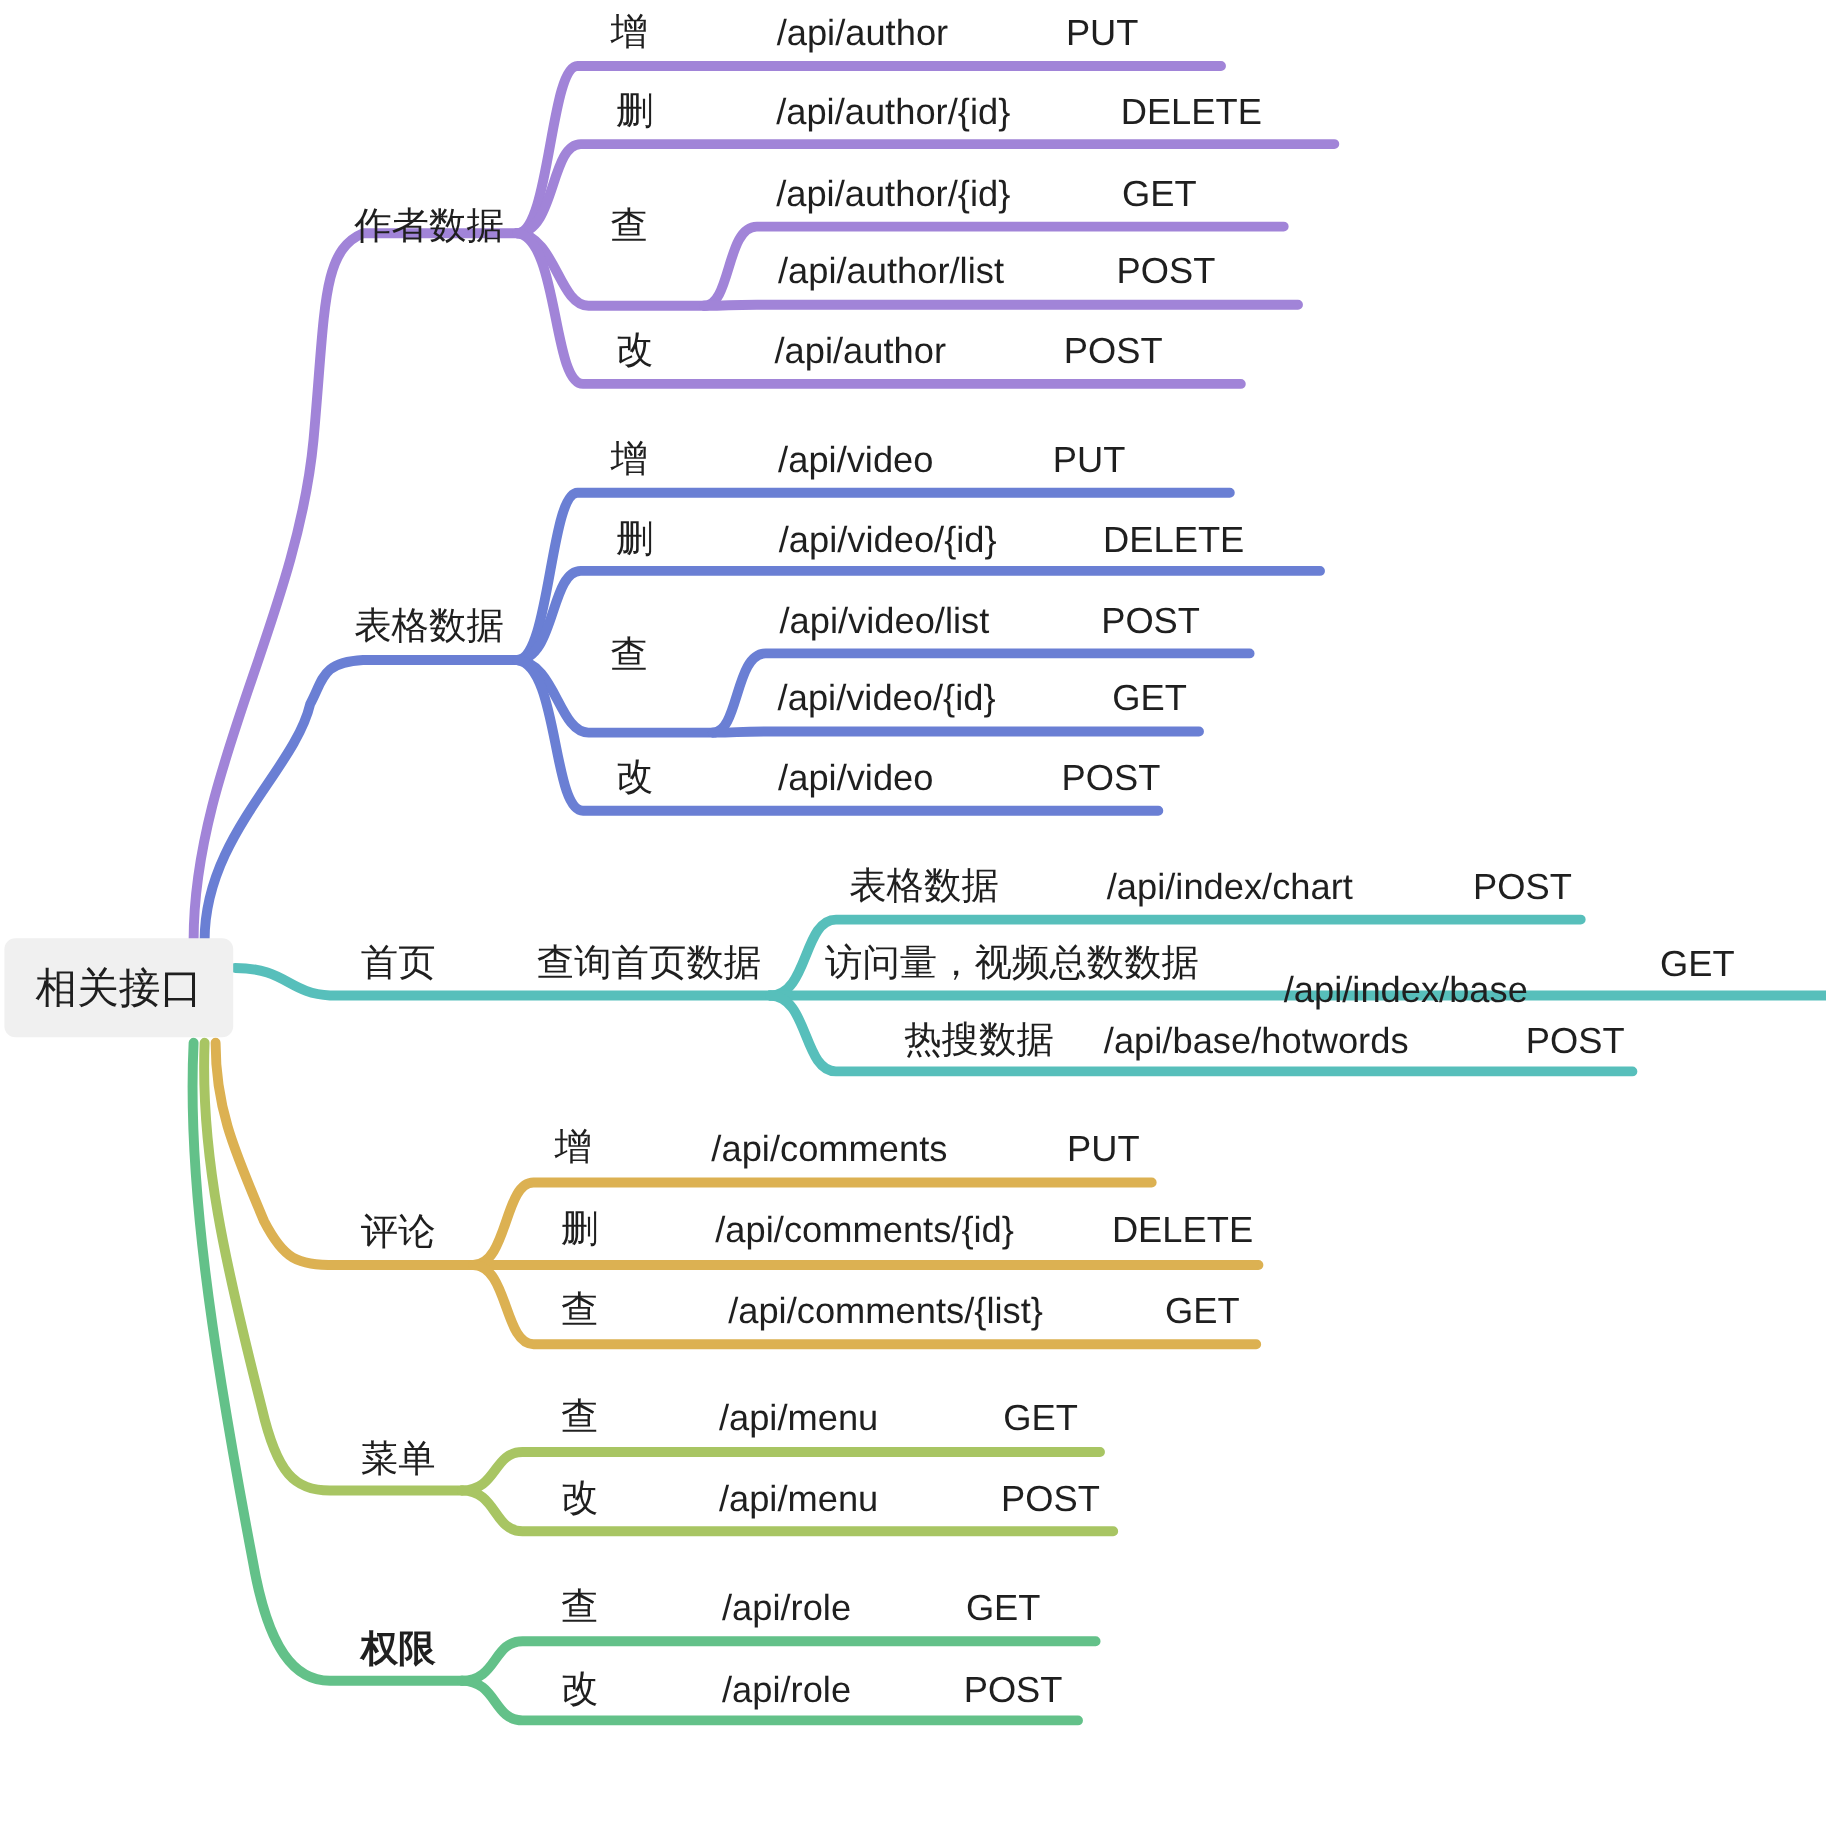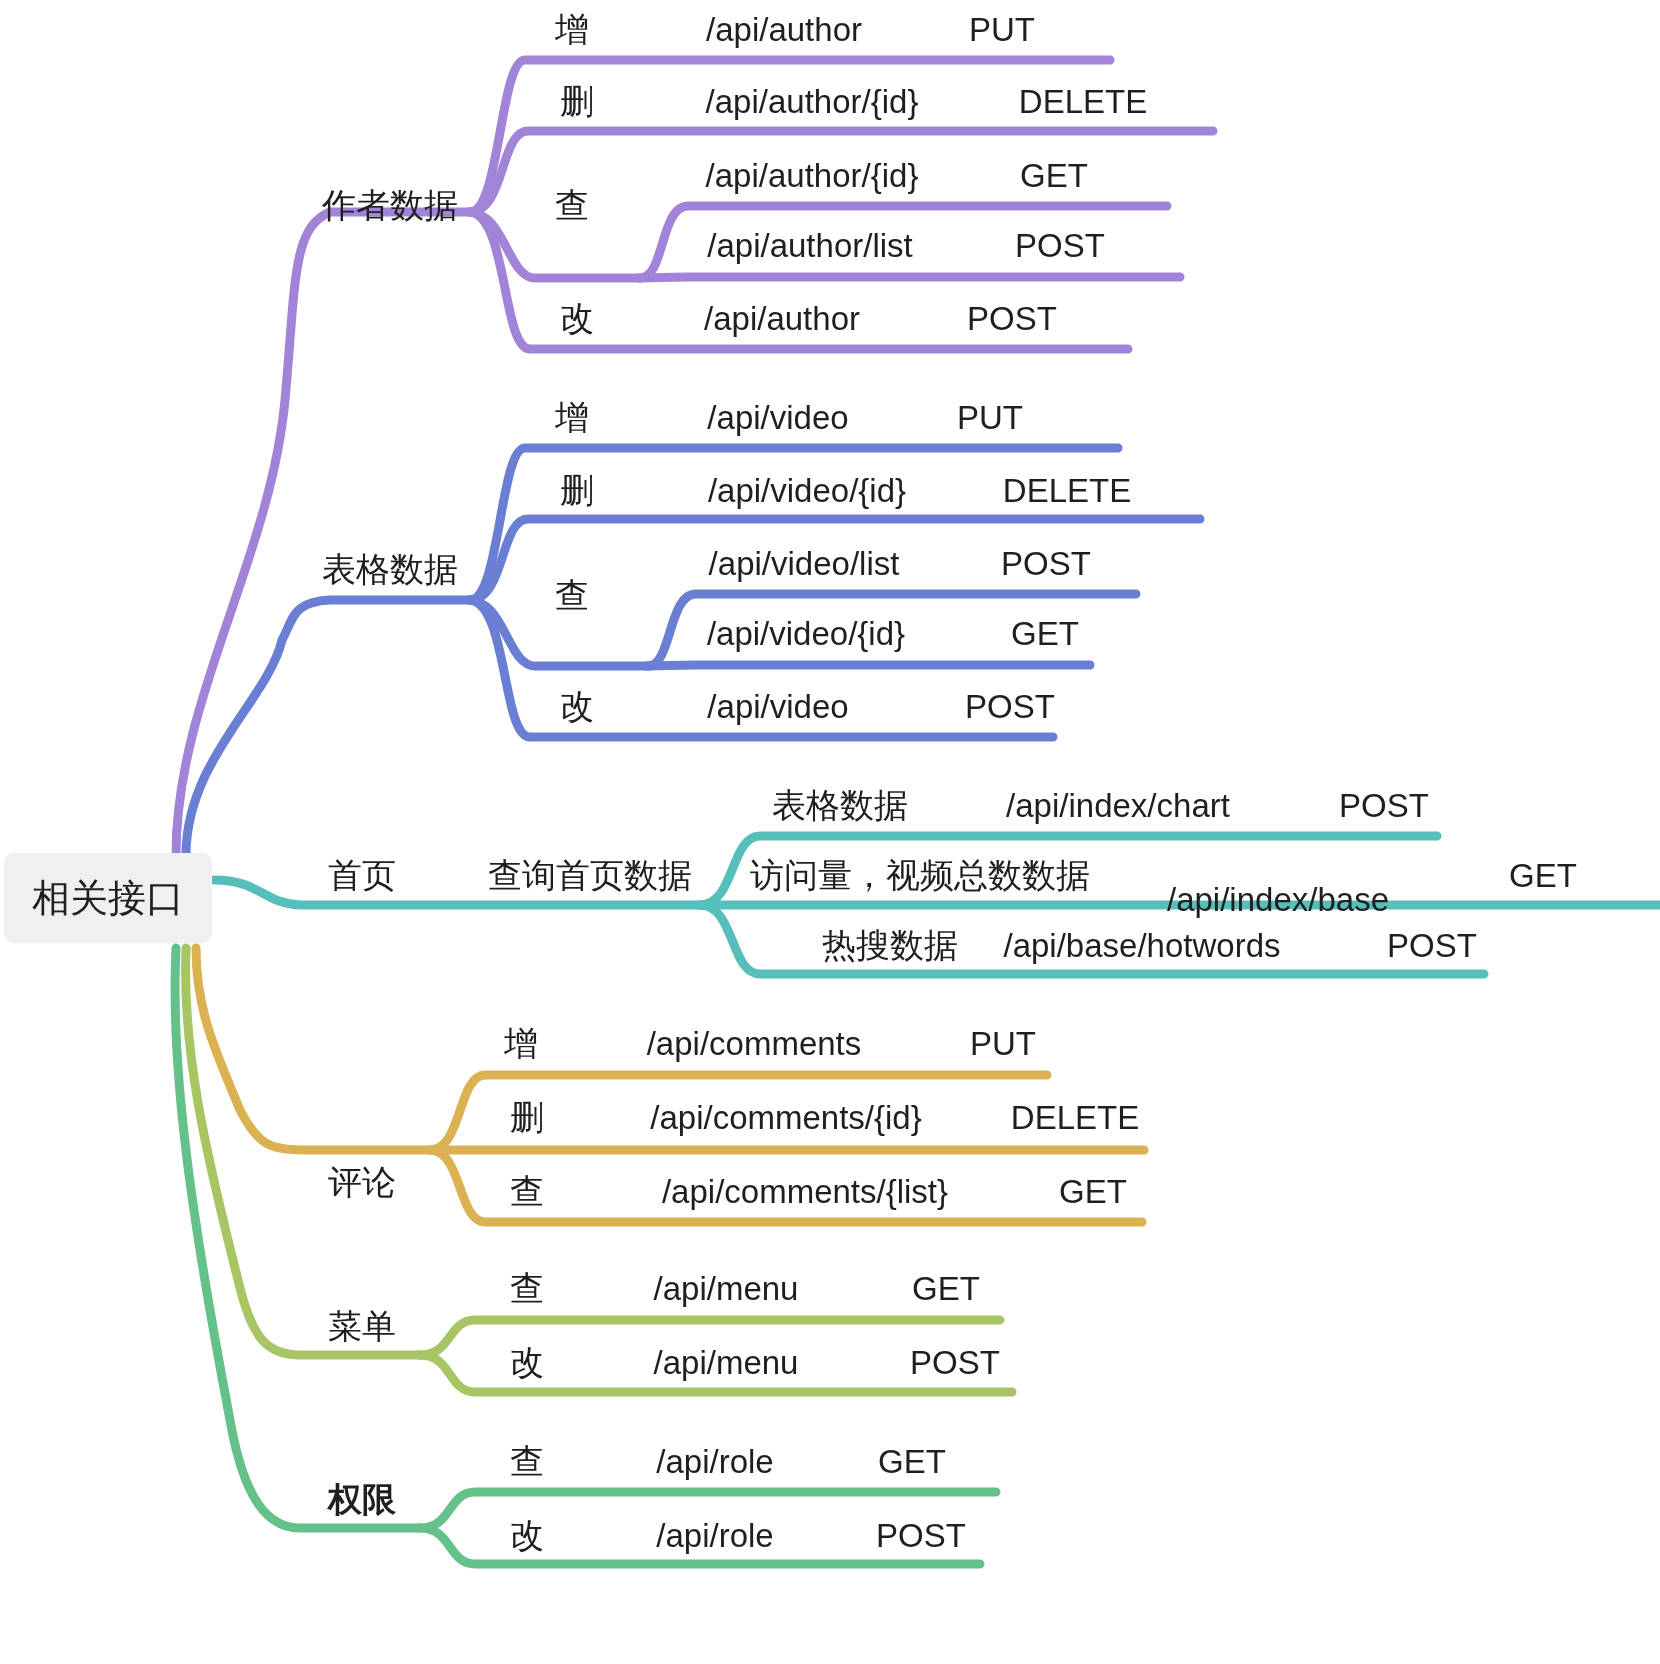--- a/index.html
+++ b/index.html
@@ -128,21 +128,21 @@
   <div class="lbl" style="left:1384px;top:822px;">POST</div>
 
   <div class="lbl cjk" style="left:920px;top:892px;">访问量，视频总数数据</div>
   <div class="lbl" style="left:1278px;top:892px;margin-top:24px;">/api/index/base</div>
   <div class="lbl" style="left:1543px;top:892px;">GET</div>
 
   <div class="lbl cjk" style="left:890px;top:962px;">热搜数据</div>
   <div class="lbl" style="left:1142px;top:962px;">/api/base/hotwords</div>
   <div class="lbl" style="left:1432px;top:962px;">POST</div>
 
-  <div class="lbl cjk" style="left:362px;top:1199px;">评论</div>
+  <div class="lbl cjk" style="left:362px;top:1137px;">评论</div>
 
   <div class="lbl cjk" style="left:521px;top:1060px;">增</div>
   <div class="lbl" style="left:754px;top:1060px;">/api/comments</div>
   <div class="lbl" style="left:1003px;top:1060px;">PUT</div>
 
   <div class="lbl cjk" style="left:527px;top:1134px;">删</div>
   <div class="lbl" style="left:786px;top:1134px;">/api/comments/{id}</div>
   <div class="lbl" style="left:1075px;top:1134px;">DELETE</div>
 
   <div class="lbl cjk" style="left:527px;top:1208px;">查</div>

